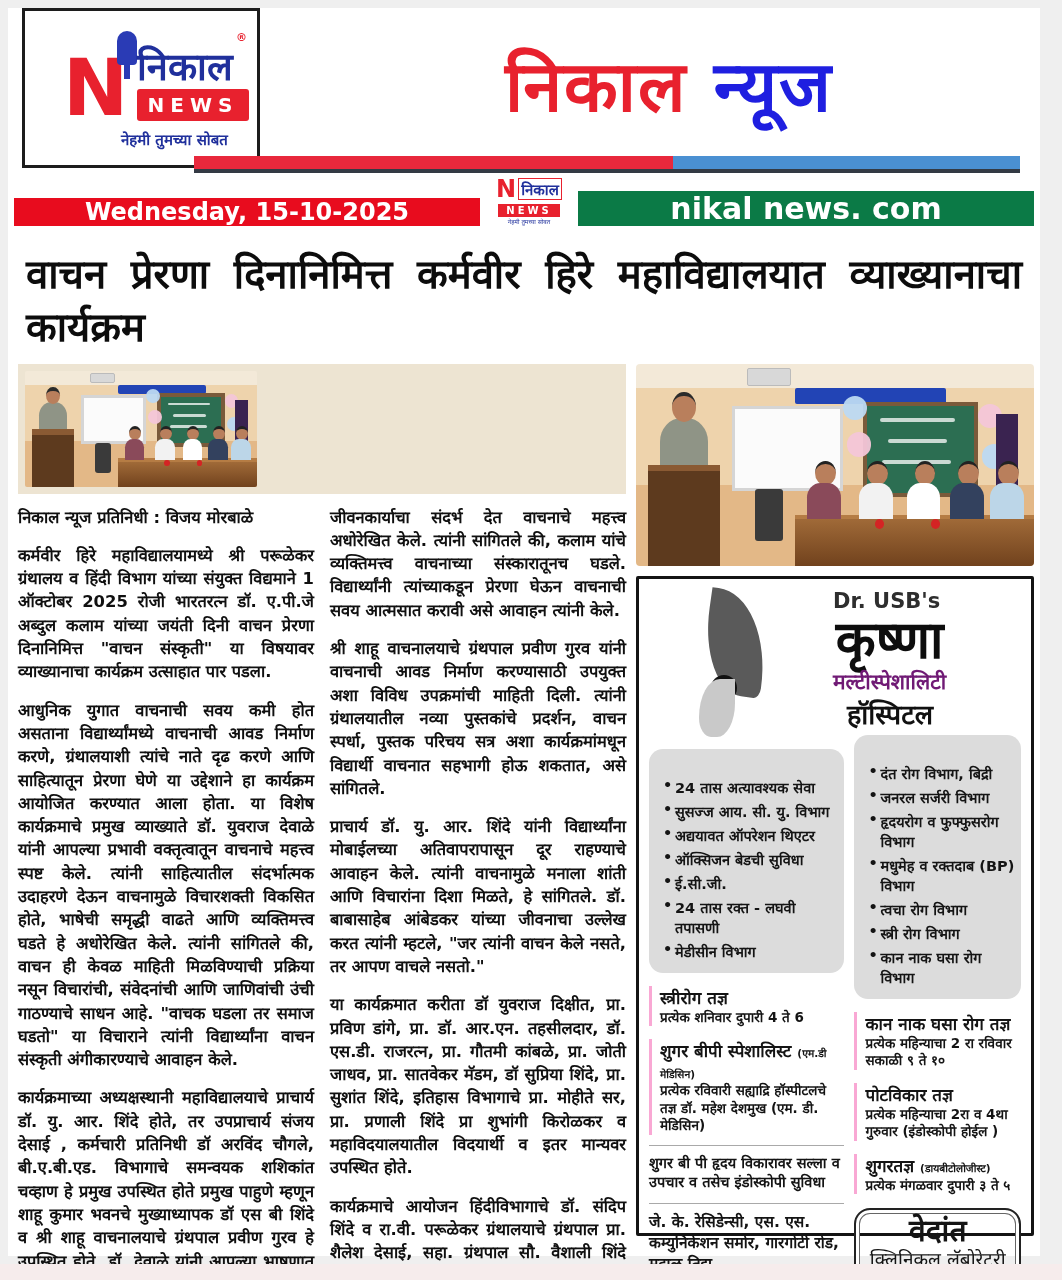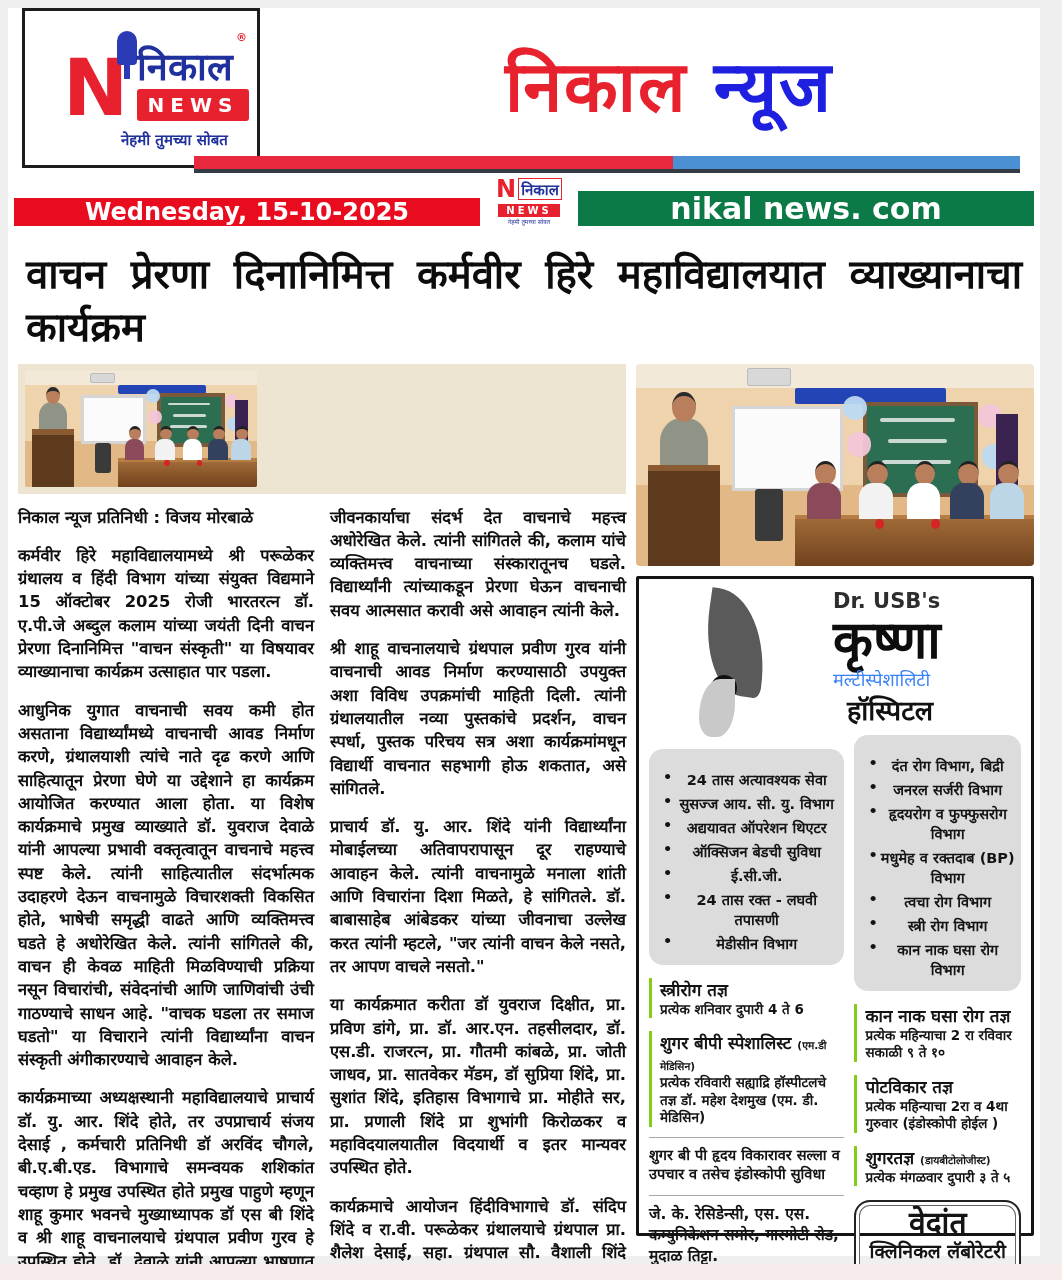--- a/index.html
+++ b/index.html
@@ -76,41 +76,41 @@
   
   .ad-box { margin-top:10px; border:3px solid #141414; background:#fff; height:660px; padding:8px 10px; border-radius:2px; }
   .ad-header { position:relative; height:158px; }
   .leaf-wrap { position:absolute; left:22px; top:4px; width:130px; height:150px; }
   .leaf-big { position:absolute; left:34px; top:0; width:62px; height:104px; background:#5a5a5a; border-radius:0 90% 10% 70%/0 90% 10% 80%; transform:rotate(8deg); }
   .leaf-small { position:absolute; left:28px; top:88px; width:36px; height:58px; background:#c9c9c9; border-radius:70% 0 60% 40%/80% 0 70% 40%; }
   .leaf-dot { position:absolute; left:40px; top:84px; width:26px; height:26px; background:#111; border-radius:50%; }
   .ad-title { position:absolute; left:184px; top:2px; }
   .ad-brand { font-size:21px; font-weight:800; color:#2e2e2e; }
   .ad-name { font-size:52px; font-weight:900; color:#0d0d0d; line-height:1.05;text-align:center; }
-  .ad-sub1 { font-size:18px; font-weight:400; color:#3b82f6; }
+  .ad-sub1 { font-size:21px; font-weight:700; color:#701a75; }
   .ad-sub2 { font-size:27px; font-weight:700; color:#111; margin-left:14px; }
   .ad-cols { display:flex; gap:10px; margin-top:4px; }
   .ad-col-l { width:54%; }
   .ad-col-r { width:46%; }
-  .svc-panel { background:#dcdcdc; border-radius:14px; padding:16px 6px 8px 14px;text-align:center; }
+  .svc-panel { background:#dcdcdc; border-radius:14px; padding:24px 6px 8px 14px; }
   .svc-panel.right { background:#dcdcdc; border-radius:14px; margin-top:-14px; }
   .svc-list { list-style:none; }
   .svc-list li { font-size:14.5px; font-weight:700; margin:4px 0; padding-left:12px; position:relative; }
   .svc-list li:before { content:"•"; position:absolute; left:0; }
-  .spec { border-left:3px solid #84cc16; padding-left:8px; margin-top:13px; }
+  .spec { border-left:3px solid #f9a8d4; padding-left:8px; margin-top:13px; }
   .spec-title { font-size:17px; font-weight:900; }
   .spec-title small { font-size:10.5px; font-weight:800; }
   .spec-detail { font-size:13.5px; font-weight:600; line-height:1.3; }
   .hr { border-top:1px solid #a9a9a9; margin:10px 0 8px 0; }
   .ad-extra { font-size:14.5px; font-weight:700; line-height:1.35; }
   .ad-address { font-size:15.5px; font-weight:900; line-height:1.35; margin-top:8px; }
   .ad-phones { font-size:24px; font-weight:900; margin-top:6px; letter-spacing:.5px; }
   .lab-box { border:2px solid #222; border-radius:16px; margin-top:14px; padding:6px 6px 8px 6px; text-align:center; box-shadow:inset 0 0 0 3px #fff, inset 0 0 0 4px #666; }
   .lab-name { font-size:30px; font-weight:900; line-height:1; }
-  .lab-type { font-size:19px; font-weight:700; }
+  .lab-type { font-size:19px; font-weight:400; }
   .lab-loc { font-size:13px; font-weight:800; margin-top:2px; }
   .lab-line { font-size:10.3px; font-weight:600; color:#222; margin-top:2px; }
 </style>
 </head>
 <body>
 
 <div class="page">
   <div class="card">
 
     <div class="masthead">
@@ -182,21 +182,21 @@
               <div class="sc sc-body" style="left:89%;background:#bcd6e8"></div>
               <div class="sc sc-rose" style="left:60%"></div>
               <div class="sc sc-rose" style="left:74%"></div>
             </div>
           </div>
         </div>
 
         <div class="cols">
           <div class="col">
             <p class="byline">निकाल न्यूज प्रतिनिधी : विजय मोरबाळे</p>
-            <p>कर्मवीर हिरे महाविद्यालयामध्ये श्री परूळेकर ग्रंथालय व हिंदी विभाग यांच्या संयुक्त विद्यमाने 15 ऑक्टोबर 2025 रोजी  भारतरत्न डॉ. ए.पी.जे अब्दुल कलाम यांच्या जयंती दिनी  वाचन प्रेरणा दिनानिमित्त  "वाचन संस्कृती" या विषयावर व्याख्यानाचा कार्यक्रम उत्साहात पार पडला.</p>
+            <p>कर्मवीर हिरे महाविद्यालयामध्ये श्री परूळेकर ग्रंथालय व हिंदी विभाग यांच्या संयुक्त विद्यमाने 1 ऑक्टोबर 2025 रोजी  भारतरत्न डॉ. ए.पी.जे अब्दुल कलाम यांच्या जयंती दिनी  वाचन प्रेरणा दिनानिमित्त  "वाचन संस्कृती" या विषयावर व्याख्यानाचा कार्यक्रम उत्साहात पार पडला.</p>
             <p>आधुनिक युगात वाचनाची सवय कमी होत असताना विद्यार्थ्यांमध्ये वाचनाची आवड निर्माण करणे, ग्रंथालयाशी त्यांचे नाते दृढ करणे आणि साहित्यातून प्रेरणा घेणे या उद्देशाने हा कार्यक्रम आयोजित करण्यात आला होता. या विशेष कार्यक्रमाचे प्रमुख व्याख्याते डॉ. युवराज देवाळे यांनी आपल्या प्रभावी वक्तृत्वातून वाचनाचे महत्त्व स्पष्ट केले. त्यांनी साहित्यातील संदर्भात्मक उदाहरणे देऊन वाचनामुळे विचारशक्ती विकसित होते, भाषेची समृद्धी वाढते आणि व्यक्तिमत्त्व घडते हे अधोरेखित केले. त्यांनी सांगितले की, वाचन ही केवळ माहिती मिळविण्याची प्रक्रिया नसून विचारांची, संवेदनांची आणि जाणिवांची उंची गाठण्याचे साधन आहे. "वाचक घडला तर समाज घडतो" या विचाराने त्यांनी विद्यार्थ्यांना वाचन संस्कृती अंगीकारण्याचे आवाहन केले.</p>
             <p>कार्यक्रमाच्या अध्यक्षस्थानी महाविद्यालयाचे प्राचार्य डॉ. यु. आर. शिंदे होते, तर उपप्राचार्य संजय देसाई , कर्मचारी प्रतिनिधी डॉ अरविंद चौगले, बी.ए.बी.एड. विभागाचे समन्वयक शशिकांत चव्हाण  हे प्रमुख उपस्थित होते प्रमुख पाहुणे म्हणून शाहू कुमार भवनचे मुख्याध्यापक डॉ एस बी शिंदे व श्री शाहू वाचनालयाचे ग्रंथपाल प्रवीण गुरव हे उपस्थित होते. डॉ. देवाळे यांनी आपल्या भाषणात वाचनातून मिळणाऱ्या आनंदाची तुलना कुठल्याही तांत्रिक साधनाशी होऊ शकत नाही असे सांगितले. त्यांनी डिजिटल माध्यमांच्या वाढत्या वापरामुळे ग्रंथालय संस्कृतीवर होणाऱ्या परिणामांबाबतही उपस्थितांचे लक्ष वेधले.</p>
 
           </div>
           <div class="col">
             <p>जीवनकार्याचा संदर्भ देत वाचनाचे महत्त्व अधोरेखित केले. त्यांनी सांगितले की, कलाम यांचे व्यक्तिमत्त्व वाचनाच्या संस्कारातूनच घडले. विद्यार्थ्यांनी त्यांच्याकडून प्रेरणा घेऊन वाचनाची सवय आत्मसात करावी असे आवाहन त्यांनी केले.</p>
             <p>श्री शाहू वाचनालयाचे ग्रंथपाल प्रवीण गुरव यांनी वाचनाची आवड निर्माण करण्यासाठी उपयुक्त अशा विविध उपक्रमांची माहिती दिली. त्यांनी ग्रंथालयातील नव्या पुस्तकांचे प्रदर्शन, वाचन स्पर्धा, पुस्तक परिचय सत्र अशा कार्यक्रमांमधून विद्यार्थी वाचनात सहभागी होऊ शकतात, असे सांगितले.</p>
             <p>प्राचार्य डॉ. यु. आर. शिंदे  यांनी विद्यार्थ्यांना मोबाईलच्या अतिवापरापासून दूर राहण्याचे आवाहन केले. त्यांनी वाचनामुळे मनाला शांती आणि विचारांना दिशा मिळते, हे सांगितले. डॉ. बाबासाहेब आंबेडकर यांच्या जीवनाचा उल्लेख करत त्यांनी म्हटले, "जर त्यांनी वाचन केले नसते, तर आपण वाचले नसतो."</p>
             <p>या कार्यक्रमात करीता डॉ युवराज दिक्षीत, प्रा. प्रविण डांगे, प्रा. डॉ. आर.एन. तहसीलदार, डॉ. एस.डी. राजरत्न, प्रा. गौतमी कांबळे,  प्रा. जोती जाधव, प्रा. सातवेकर मॅडम, डॉ सुप्रिया शिंदे, प्रा. सुशांत शिंदे, इतिहास विभागाचे प्रा. मोहीते सर, प्रा. प्रणाली शिंदे प्रा शुभांगी किरोळकर व   महाविदयालयातील विदयार्थी व इतर मान्यवर उपस्थित होते.</p>
             <p>कार्यक्रमाचे आयोजन  हिंदीविभागाचे डॉ. संदिप शिंदे व रा.वी. परूळेकर ग्रंथालयाचे ग्रंथपाल प्रा. शैलेश देसाई, सहा. ग्रंथपाल सौ. वैशाली शिंदे तसेच ग्रंथालय कर्मचारी  सदाशिव सोरटे, दिनकर राजिगरे, दिग्वीजय देसाई, श्रीमती सविता मस्कर यांनी केले होते.</p>

